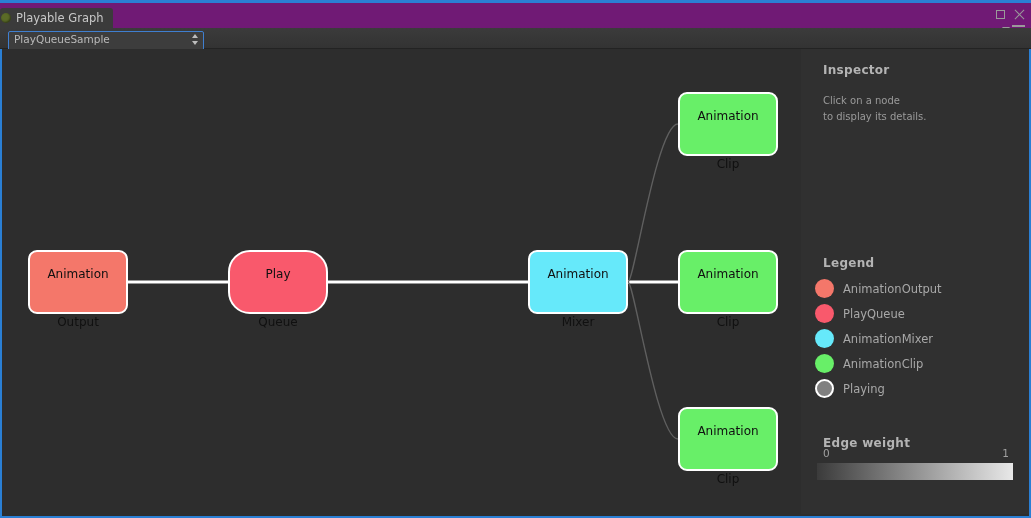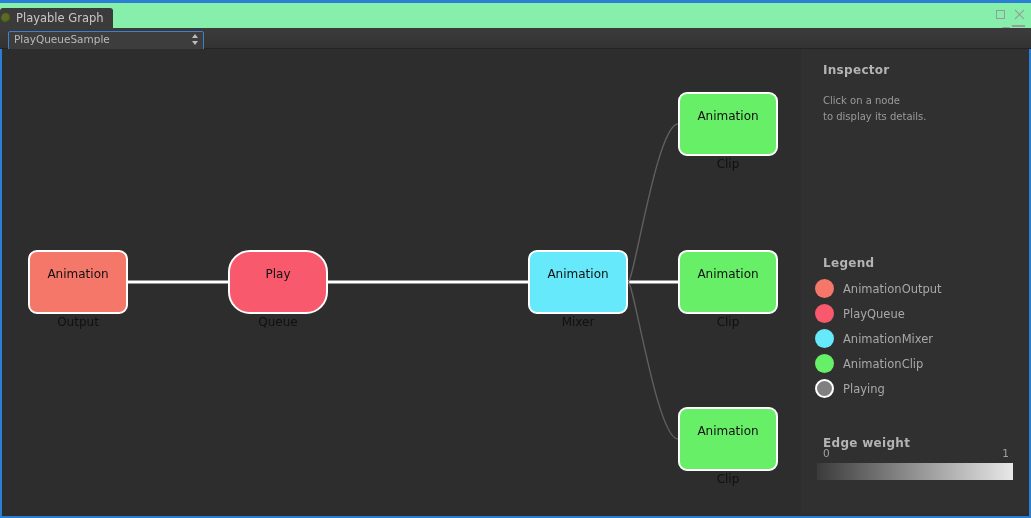--- a/index.html
+++ b/index.html
@@ -22,21 +22,21 @@
   .top-accent {
     position: absolute;
     left: 0; top: 0;
     width: 1031px; height: 3px;
     background: #2a7fd4;
   }
   .tabbar {
     position: absolute;
     left: 0; top: 3px;
     width: 1031px; height: 25px;
-    background: #86efac;
+    background: #701a75;
   }
   .tab {
     position: absolute;
     left: 0; top: 5px;
     height: 20px;
     padding: 0 9px 0 16px;
     background: #3b3b3b;
     border-radius: 3px 3px 0 0;
     color: #c8c8c8;
     font-size: 11.5px;

